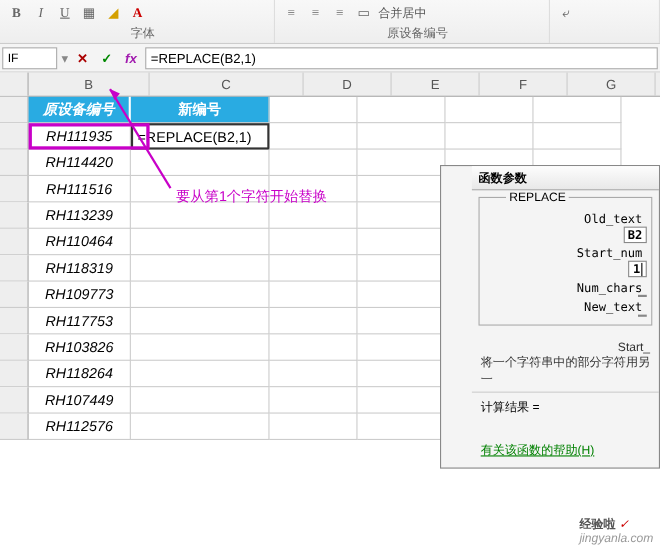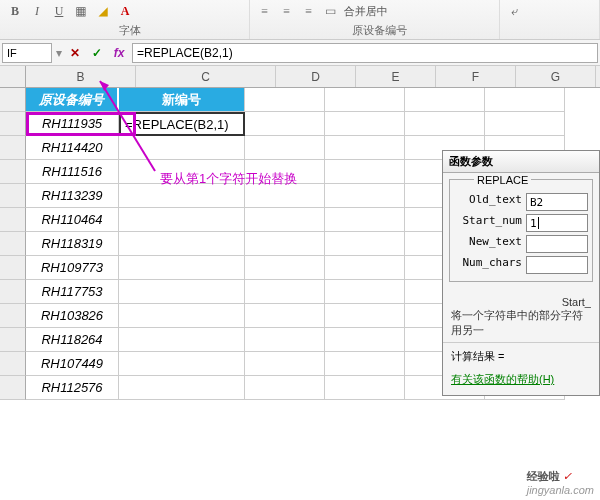--- a/index.html
+++ b/index.html
@@ -32,31 +32,31 @@
 .cell.D,.cell.E,.cell.F,.cell.G { width: 80px; }
 
 .th1 { background: #29abe2; color: #fff; font-weight: bold; justify-content: center; border-right: 2px solid #fff; }
 .th2 { background: #29abe2; color: #fff; font-weight: bold; justify-content: center; }
 
 .sel-box { position: absolute; border: 3px solid #c800c8; left: 26px; top: 46px; width: 110px; height: 24px; pointer-events: none; }
 
 .anno { position: absolute; left: 160px; top: 170px; color: #c800c8; font-size: 13px; }
 .arrow { position: absolute; left: 95px; top: 76px; width: 70px; height: 100px; pointer-events: none; }
 
-.dialog { position: absolute; right: 0; top: 150px; width: 158px; background: #f4f4f4; border: 1px solid #888; font-size: 11px; }
+.dialog { position: absolute; right: 0; top: 150px; width: 200px; background: #f4f4f4; border: 1px solid #888; font-size: 11px; padding-left: 28px; }
 .dialog-title { background: linear-gradient(#fdfdfd,#e8e8e8); border-bottom: 1px solid #aaa; padding: 3px 6px; font-weight: bold; }
 .fieldset { margin: 6px; border: 1px solid #aaa; padding: 6px 4px 4px; }
 .fieldset-legend { font-size: 11px; padding: 0 3px; margin-left: 20px; background: #f4f4f4; position: relative; top: -12px; display: inline-block; }
 .fs-body { margin-top: -8px; }
-.param-row { display: flex; align-items: flex-start; margin: 3px 0; }
+.param-row { display: flex; align-items: flex-end; margin: 3px 0; flex-direction: column; }
 .param-label { width: 72px; text-align: right; padding-right: 4px; font-family: monospace; }
-.param-input { flex: 1; height: 18px; border: 1px solid #888; background: #fff; padding: 0 3px; font-family: monospace; display: flex; align-items: center; }
+.param-input { flex: 1; height: 18px; border: 1px solid #888; background: #fff; padding: 0 3px; font-family: monospace; display: flex; align-items: center; font-weight: bold; }
 .dialog-desc { padding: 4px 8px; color: #333; }
 .dialog-result { padding: 6px 8px; border-top: 1px solid #ccc; }
-.dialog-help { padding: 2px 8px 8px; }
+.dialog-help { padding: 2px 8px 8px; margin-top: 16px; }
 .help-link { color: #008000; text-decoration: underline; }
 
 .watermark { position: absolute; right: 6px; bottom: 4px; font-size: 11px; color: #999; font-style: italic; }
 .watermark b { color: #555; font-style: normal; margin-top: 13px; }
 .watermark .red { color: #c00; }
 </style>
 </head>
 <body>
 
 <div class="ribbon">
@@ -256,25 +256,25 @@
           <div class="param-input">B2</div>
         </div>
       <div class="param-row">
           <div class="param-label">Start_num</div>
           <div class="param-input">
             <span>1</span>
             <span style="border-left:1px solid #000;height:12px;margin-left:1px"></span>
           </div>
         </div>
       <div class="param-row">
+          <div class="param-label">Num_chars</div>
+          <div class="param-input"></div>
+        </div>
+      <div class="param-row">
           <div class="param-label">New_text</div>
-          <div class="param-input"></div>
-        </div>
-      <div class="param-row">
-          <div class="param-label">Num_chars</div>
           <div class="param-input"></div>
         </div>
     </div>
   </div>
   <div class="dialog-desc">
     <div style="text-align:right;margin-top:4px">Start_</div>
     <div>将一个字符串中的部分字符用另一</div>
   </div>
   <div class="dialog-result">计算结果 =</div>
   <div class="dialog-help"><span class="help-link">有关该函数的帮助(H)</span></div>

